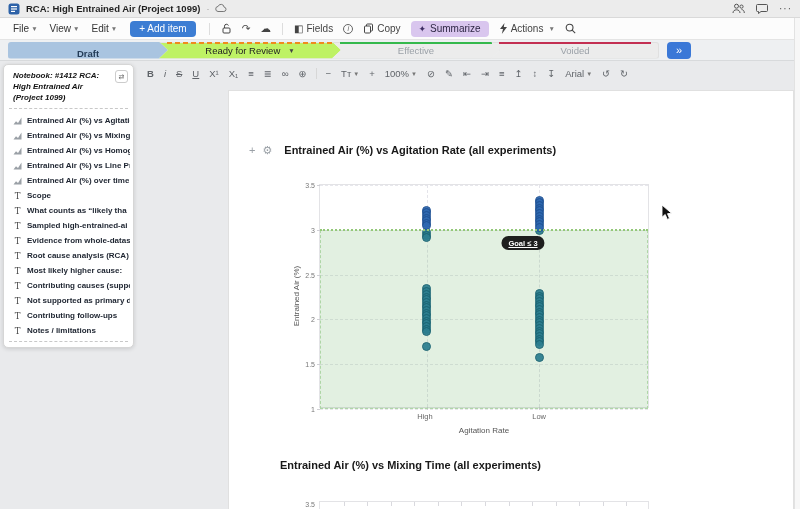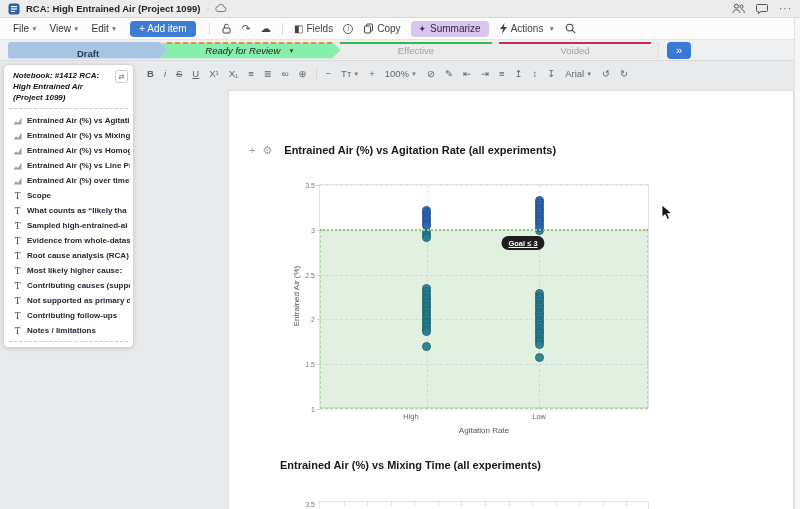--- a/index.html
+++ b/index.html
@@ -28,21 +28,21 @@
   .spark { color:#3d2d63; font-size:9px; }
 
   
   .workflowbar { height:21px; background:#eef0f2; border-bottom:1px solid #d8dadc; display:flex; align-items:center; padding-left:8px; }
   .wf-seg { position:relative; height:17px; display:flex; align-items:center; justify-content:center; font-size:9.5px; }
   .wf-seg.first { width:160px; clip-path:polygon(0 0,calc(100% - 9px) 0,100% 50%,calc(100% - 9px) 100%,0 100%); border-radius:3px 0 0 3px;align-items:flex-end; }
   .wf-seg.mid { width:182px; margin-left:-9px; clip-path:polygon(0 0,calc(100% - 9px) 0,100% 50%,calc(100% - 9px) 100%,0 100%,9px 50%); }
   .wf-seg.mid2 { width:168px; }
   .wf-seg.last { width:168px; margin-left:-9px; clip-path:polygon(0 0,100% 0,100% 100%,0 100%,9px 50%); border-radius:0 3px 3px 0; }
   .wf-current { background:#a9c4e0; color:#243c58; font-weight:bold; }
-  .wf-next { background:#86efac; color:#222; box-shadow:inset 0 0 0 1px #e4e4e4;font-style:italic; }
+  .wf-next { background:#bef264; color:#222; box-shadow:inset 0 0 0 1px #e4e4e4; }
   .wf-future { background:#ececec; color:#9ba1a8; box-shadow:inset 0 0 0 1px #e0e0e0; }
   .wf-stripe { position:absolute; top:0; left:8px; right:8px; height:2px; }
   .wf-caret { font-size:6.5px; margin-left:8px; color:#444; }
   .btn-advance { width:24px; height:17px; background:#3a78d7; color:#fff; border-radius:4px; margin-left:8px; display:flex; align-items:center; justify-content:center; font-size:11px; line-height:1; }
 
   
   .main { position:absolute; top:61px; left:0; right:0; bottom:0; background:#e9eaec; }
 
   
   .fmt-toolbar { position:absolute; left:142px; top:3px; height:19px; display:flex; align-items:center; color:#5f6368; z-index:2; }
@@ -352,21 +352,21 @@
           <div class="ytick-mark" style="top: 134.4px;"></div>
           <span class="ytick-label" style="top: 134.4px;">2</span>
           <div class="gridline-h" style="top: 179.2px;"></div>
           <div class="ytick-mark" style="top: 179.2px;"></div>
           <span class="ytick-label" style="top: 179.2px;">1.5</span>
           <div class="gridline-h" style="top: 224px;"></div>
           <div class="ytick-mark" style="top: 224px;"></div>
           <span class="ytick-label" style="top: 224px;">1</span>
           <div class="gridline-v" style="left: 106.92px;"></div>
           <div class="xtick-mark" style="left: 106.92px;"></div>
-          <span class="xtick-label" style="left: 91px;">High</span>
+          <span class="xtick-label" style="left: 105px;">High</span>
           <div class="gridline-v" style="left: 219.12px;"></div>
           <div class="xtick-mark" style="left: 219.12px;"></div>
           <span class="xtick-label" style="left: 219.12px;">Low</span>
           <div class="goal-region" style="top: 44.8px; height: 179.2px;"></div>
           <div class="goal-line" style="top: 43.8px;"></div>
           <div class="dot" style="left: 102.42px; top: 42.988px; background: rgb(44, 126, 143); border-color: rgb(24, 97, 111);"></div>
           <div class="dot" style="left: 102.42px; top: 45.676px; background: rgb(44, 126, 143); border-color: rgb(24, 97, 111);"></div>
           <div class="dot" style="left: 102.42px; top: 48.364px; background: rgb(44, 126, 143); border-color: rgb(24, 97, 111);"></div>
           <div class="dot" style="left: 102.42px; top: 98.54px; background: rgb(44, 126, 143); border-color: rgb(24, 97, 111);"></div>
           <div class="dot" style="left: 102.42px; top: 102.124px; background: rgb(44, 126, 143); border-color: rgb(24, 97, 111);"></div>

